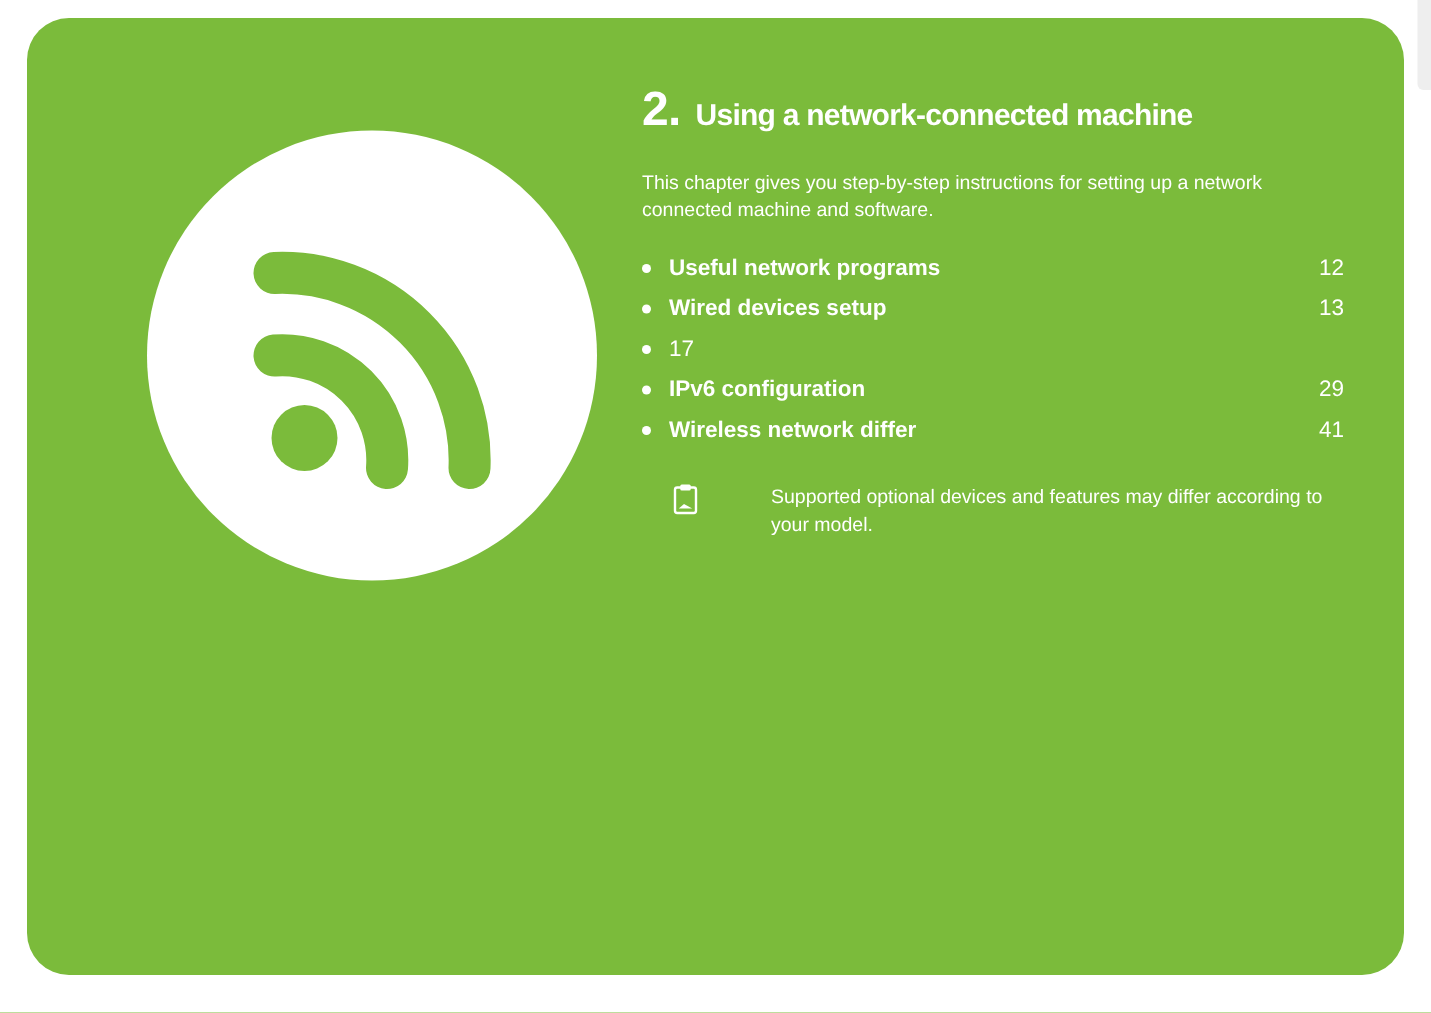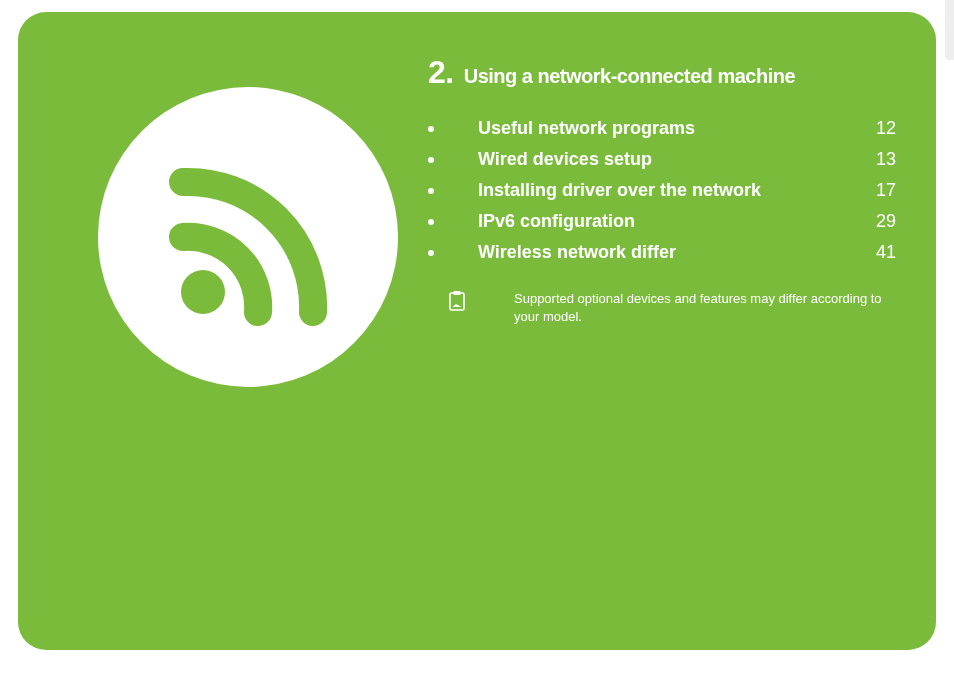--- a/index.html
+++ b/index.html
@@ -64,23 +64,22 @@
       font-size: 13px;
       line-height: 1.4;
       margin-bottom: 16px;
       max-width: 480px;
     }
     .toc { list-style: none; margin-bottom: 22px; }
     .toc li {
       display: flex;
       align-items: center;
       font-weight: 700;
-      font-size: 18px;
+      font-size: 15px;
       padding: 5px 0;
-      gap: 32px;
     }
     .bullet {
       width: 6px;
       height: 6px;
       border-radius: 50%;
       background: #fff;
       margin-right: 12px;
       flex-shrink: 0;
     }
     .toc-label { flex: 1; }
@@ -131,35 +130,35 @@
       </svg>
     </div>
   </div>
 
   <div class="content-column">
     <div class="chapter-title">
       <div class="chapter-number">2.</div>
       <div class="chapter-text">Using a network-connected machine</div>
     </div>
 
+    <p class="intro">This chapter gives you step-by-step instructions for setting up a network connected machine and software.</p>
 
     <ul class="toc">
       <li>
         <span class="bullet"></span>
         <span class="toc-label">Useful network programs</span>
         <span class="toc-page">12</span>
       </li>
       <li>
         <span class="bullet"></span>
         <span class="toc-label">Wired devices setup</span>
         <span class="toc-page">13</span>
       </li>
       <li>
         <span class="bullet"></span>
-        <span class="toc-label">Installing driver over the network</span>
         <span class="toc-page">17</span>
       </li>
       <li>
         <span class="bullet"></span>
         <span class="toc-label">IPv6 configuration</span>
         <span class="toc-page">29</span>
       </li>
       <li>
         <span class="bullet"></span>
         <span class="toc-label">Wireless network differ</span>

